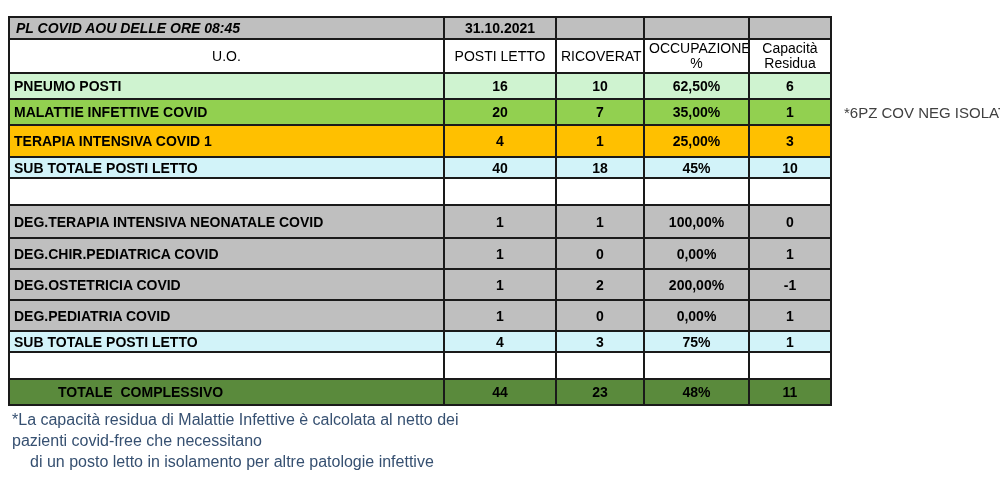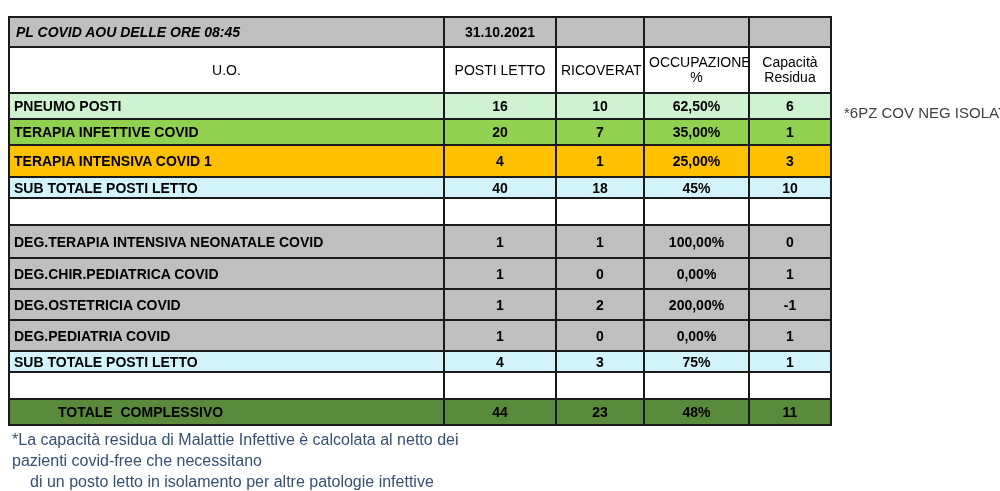--- a/index.html
+++ b/index.html
@@ -23,25 +23,25 @@
     border: 2px solid #1a1a1a;
     font-size: 14px;
     color: #000000;
     vertical-align: middle;
     padding: 1px 4px;
     overflow: hidden;
     box-sizing: border-box;
   }
 
   
-  tr.t-title td      { background: var(--gray); height: 30px; }
+  tr.t-title td      { background: var(--gray); height: 22px; }
   tr.t-title td.cell-title { font-weight: bold; font-style: italic; text-align: left; padding-left: 6px; }
   tr.t-title td.cell-date  { font-weight: bold; text-align: center; }
 
-  tr.t-cols td { background: #ffffff; height: 46px; text-align: center; font-weight: normal; line-height: 15px; }
+  tr.t-cols td { background: #ffffff; height: 34px; text-align: center; font-weight: normal; line-height: 15px; }
 
   td.uo  { text-align: left; font-weight: bold; padding-left: 6px; }
   td.val { text-align: center; font-weight: bold; }
 
   tr.t-light-green td { background: var(--light-green); height: 26px; }
   tr.t-green td       { background: var(--green);       height: 26px; }
   tr.t-amber td       { background: var(--amber);       height: 32px; }
   tr.t-subtotal td    { background: var(--cyan);        height: 21px; }
   tr.t-empty td       { background: #ffffff;            height: 27px; }
   tr.t-gray td        { background: var(--gray);        height: 31px; margin-top: 28px; }
@@ -98,21 +98,21 @@
       </thead>
       <tbody id="rows-body">
           <tr class="t-light-green">
             <td class="uo">PNEUMO POSTI</td>
             <td class="val">16</td>
             <td class="val">10</td>
             <td class="val">62,50%</td>
             <td class="val">6</td>
           </tr>
           <tr class="t-green">
-            <td class="uo">TERAPIA INFETTIVE COVID</td>
+            <td class="uo">MALATTIE INFETTIVE COVID</td>
             <td class="val">20</td>
             <td class="val">7</td>
             <td class="val">35,00%</td>
             <td class="val">1</td>
           </tr>
           <tr class="t-amber">
             <td class="uo">TERAPIA INTENSIVA COVID 1</td>
             <td class="val">4</td>
             <td class="val">1</td>
             <td class="val">25,00%</td>

